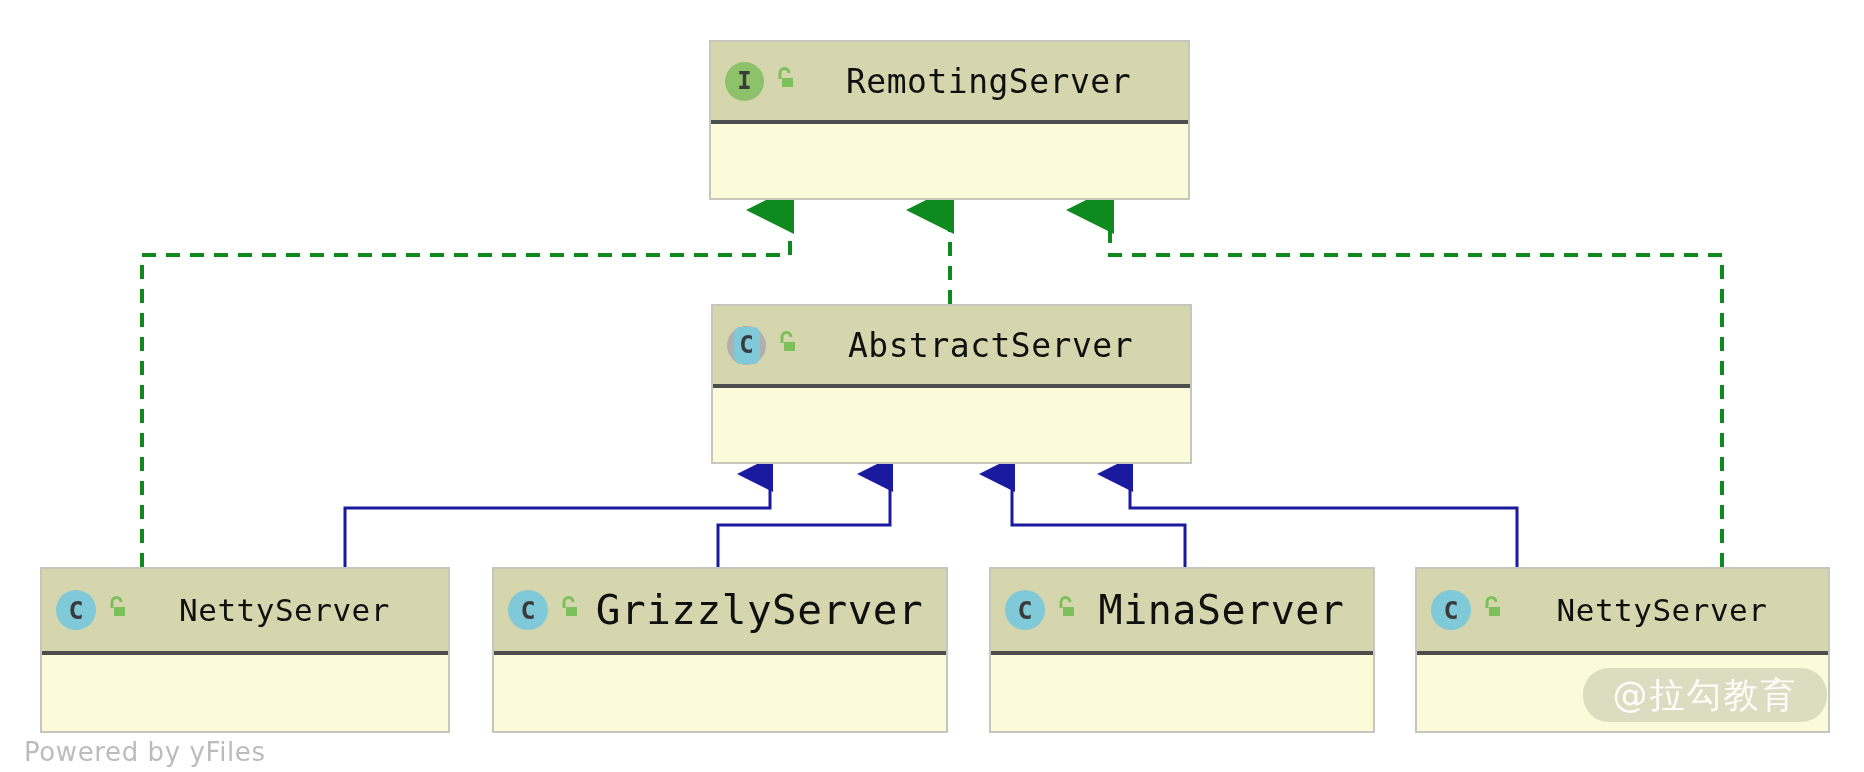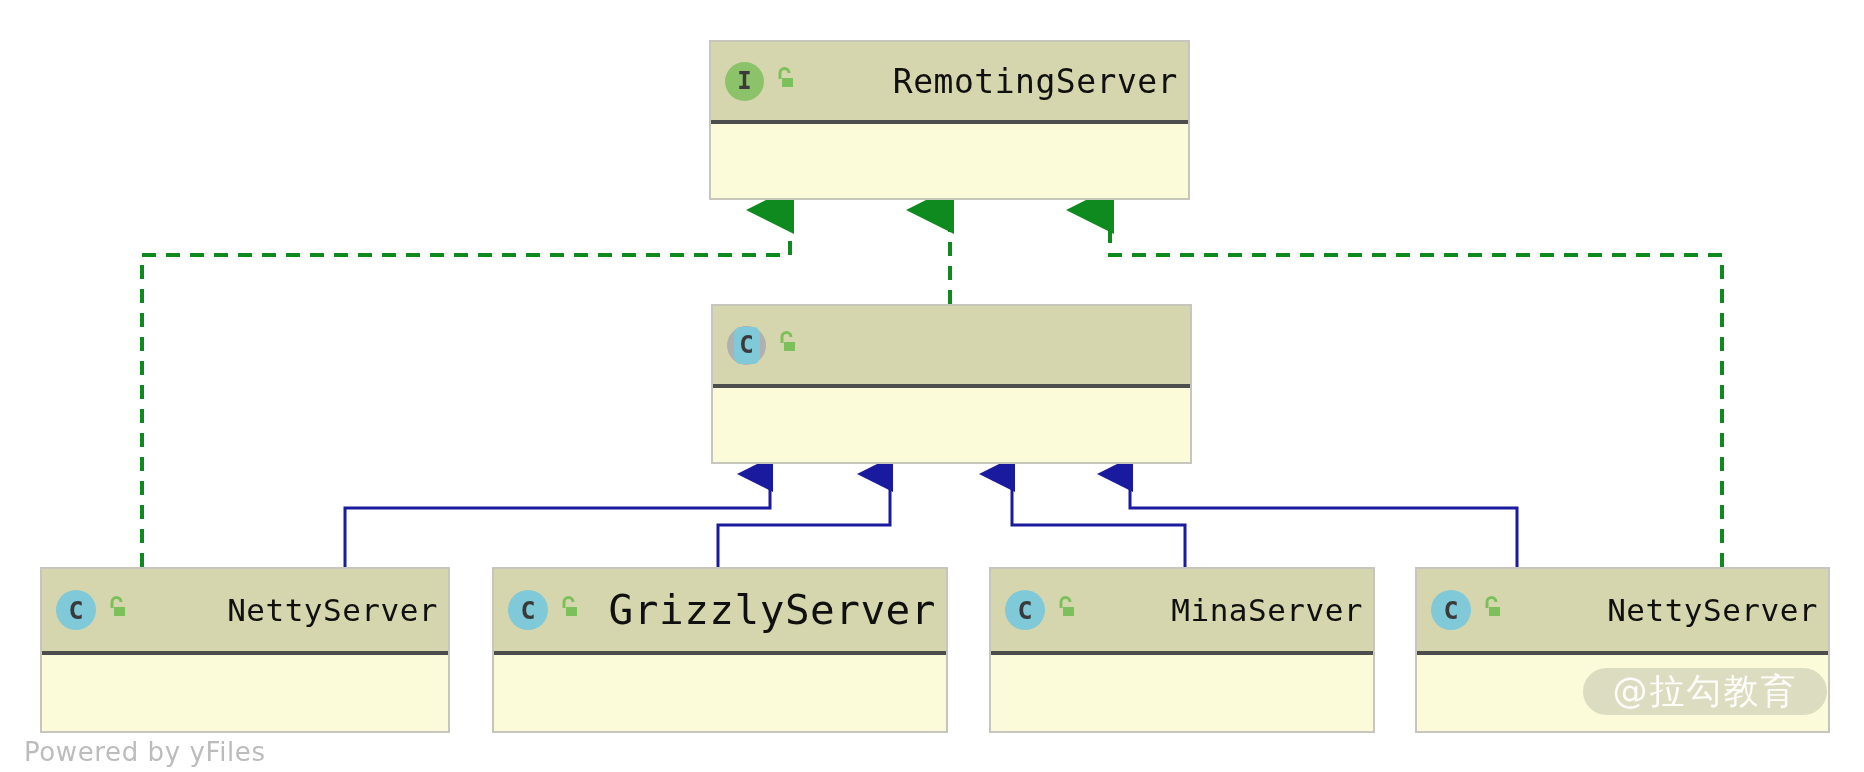--- a/index.html
+++ b/index.html
@@ -41,21 +41,21 @@
     align-items: center;
     padding-left: 14px;
     position: relative;
   }
   .uml-body {
     flex: 1 1 auto;
     background: #fbfbd9;
   }
   .uml-title {
     flex: 1 1 auto;
-    text-align: right;
+    text-align: center;
     font-family: "DejaVu Sans Mono", "Liberation Mono", monospace;
     color: #101010;
     white-space: nowrap;
     letter-spacing: 0.5px;
     padding-right: 10px;
   }
 
   
   .icon-stereo {
     flex: 0 0 auto;
@@ -177,20 +177,21 @@
       <span class="icon-stereo abstract-wrap" style="width: 39px; height: 39px;">
         <span class="abstract-arc"></span>
         <span class="abstract-inner" style="width: 26px; height: 37px; font-size: 24px;">C</span>
       </span>
       <span class="icon-lock">
         <svg width="26" height="26" viewBox="0 0 26 26" xmlns="http://www.w3.org/2000/svg">
           <path d="M 7 13 L 7 7 A 4.5 4.5 0 0 1 16 7" fill="none" stroke="#7cc05c" stroke-width="3"></path>
           <rect x="9" y="12" width="11" height="9" fill="#7cc05c"></rect>
         </svg>
       </span>
+      <span class="uml-title" style="font-size: 33px;">AbstractServer</span>
     </div>
     <div class="uml-body"></div>
   </div>
 
   <div class="uml-node" style="left: 40px; top: 567px; width: 410px; height: 166px;">
     <div class="uml-header" style="height: 86px;">
       <span class="icon-stereo">
         <span class="circ circ-class" style="width: 40px; height: 40px; font-size: 25px;">C</span>
       </span>
       <span class="icon-lock">
@@ -224,38 +225,38 @@
     <div class="uml-header" style="height: 86px;">
       <span class="icon-stereo">
         <span class="circ circ-class" style="width: 40px; height: 40px; font-size: 25px;">C</span>
       </span>
       <span class="icon-lock">
         <svg width="26" height="26" viewBox="0 0 26 26" xmlns="http://www.w3.org/2000/svg">
           <path d="M 7 13 L 7 7 A 4.5 4.5 0 0 1 16 7" fill="none" stroke="#7cc05c" stroke-width="3"></path>
           <rect x="9" y="12" width="11" height="9" fill="#7cc05c"></rect>
         </svg>
       </span>
-      <span class="uml-title" style="font-size: 31px;">MinaServer</span>
+      <span class="uml-title" style="font-size: 40px;">MinaServer</span>
     </div>
     <div class="uml-body"></div>
   </div>
 
   <div class="uml-node" style="left: 1415px; top: 567px; width: 415px; height: 166px;">
     <div class="uml-header" style="height: 86px;">
       <span class="icon-stereo">
         <span class="circ circ-class" style="width: 40px; height: 40px; font-size: 25px;">C</span>
       </span>
       <span class="icon-lock">
         <svg width="26" height="26" viewBox="0 0 26 26" xmlns="http://www.w3.org/2000/svg">
           <path d="M 7 13 L 7 7 A 4.5 4.5 0 0 1 16 7" fill="none" stroke="#7cc05c" stroke-width="3"></path>
           <rect x="9" y="12" width="11" height="9" fill="#7cc05c"></rect>
         </svg>
       </span>
       <span class="uml-title" style="font-size: 31px;">NettyServer</span>
     </div>
     <div class="uml-body"></div>
   </div>
 
-  <div id="watermark" style="left: 1583px; top: 668px; width: 244px; height: 47px;">@拉勾教育</div>
+  <div id="watermark" style="left: 1583px; top: 668px; width: 244px; height: 54px;">@拉勾教育</div>
 
   <div id="powered-by" style="left: 24px; top: 737px;">Powered by yFiles</div>
 
 </div>
 
 </body></html>

